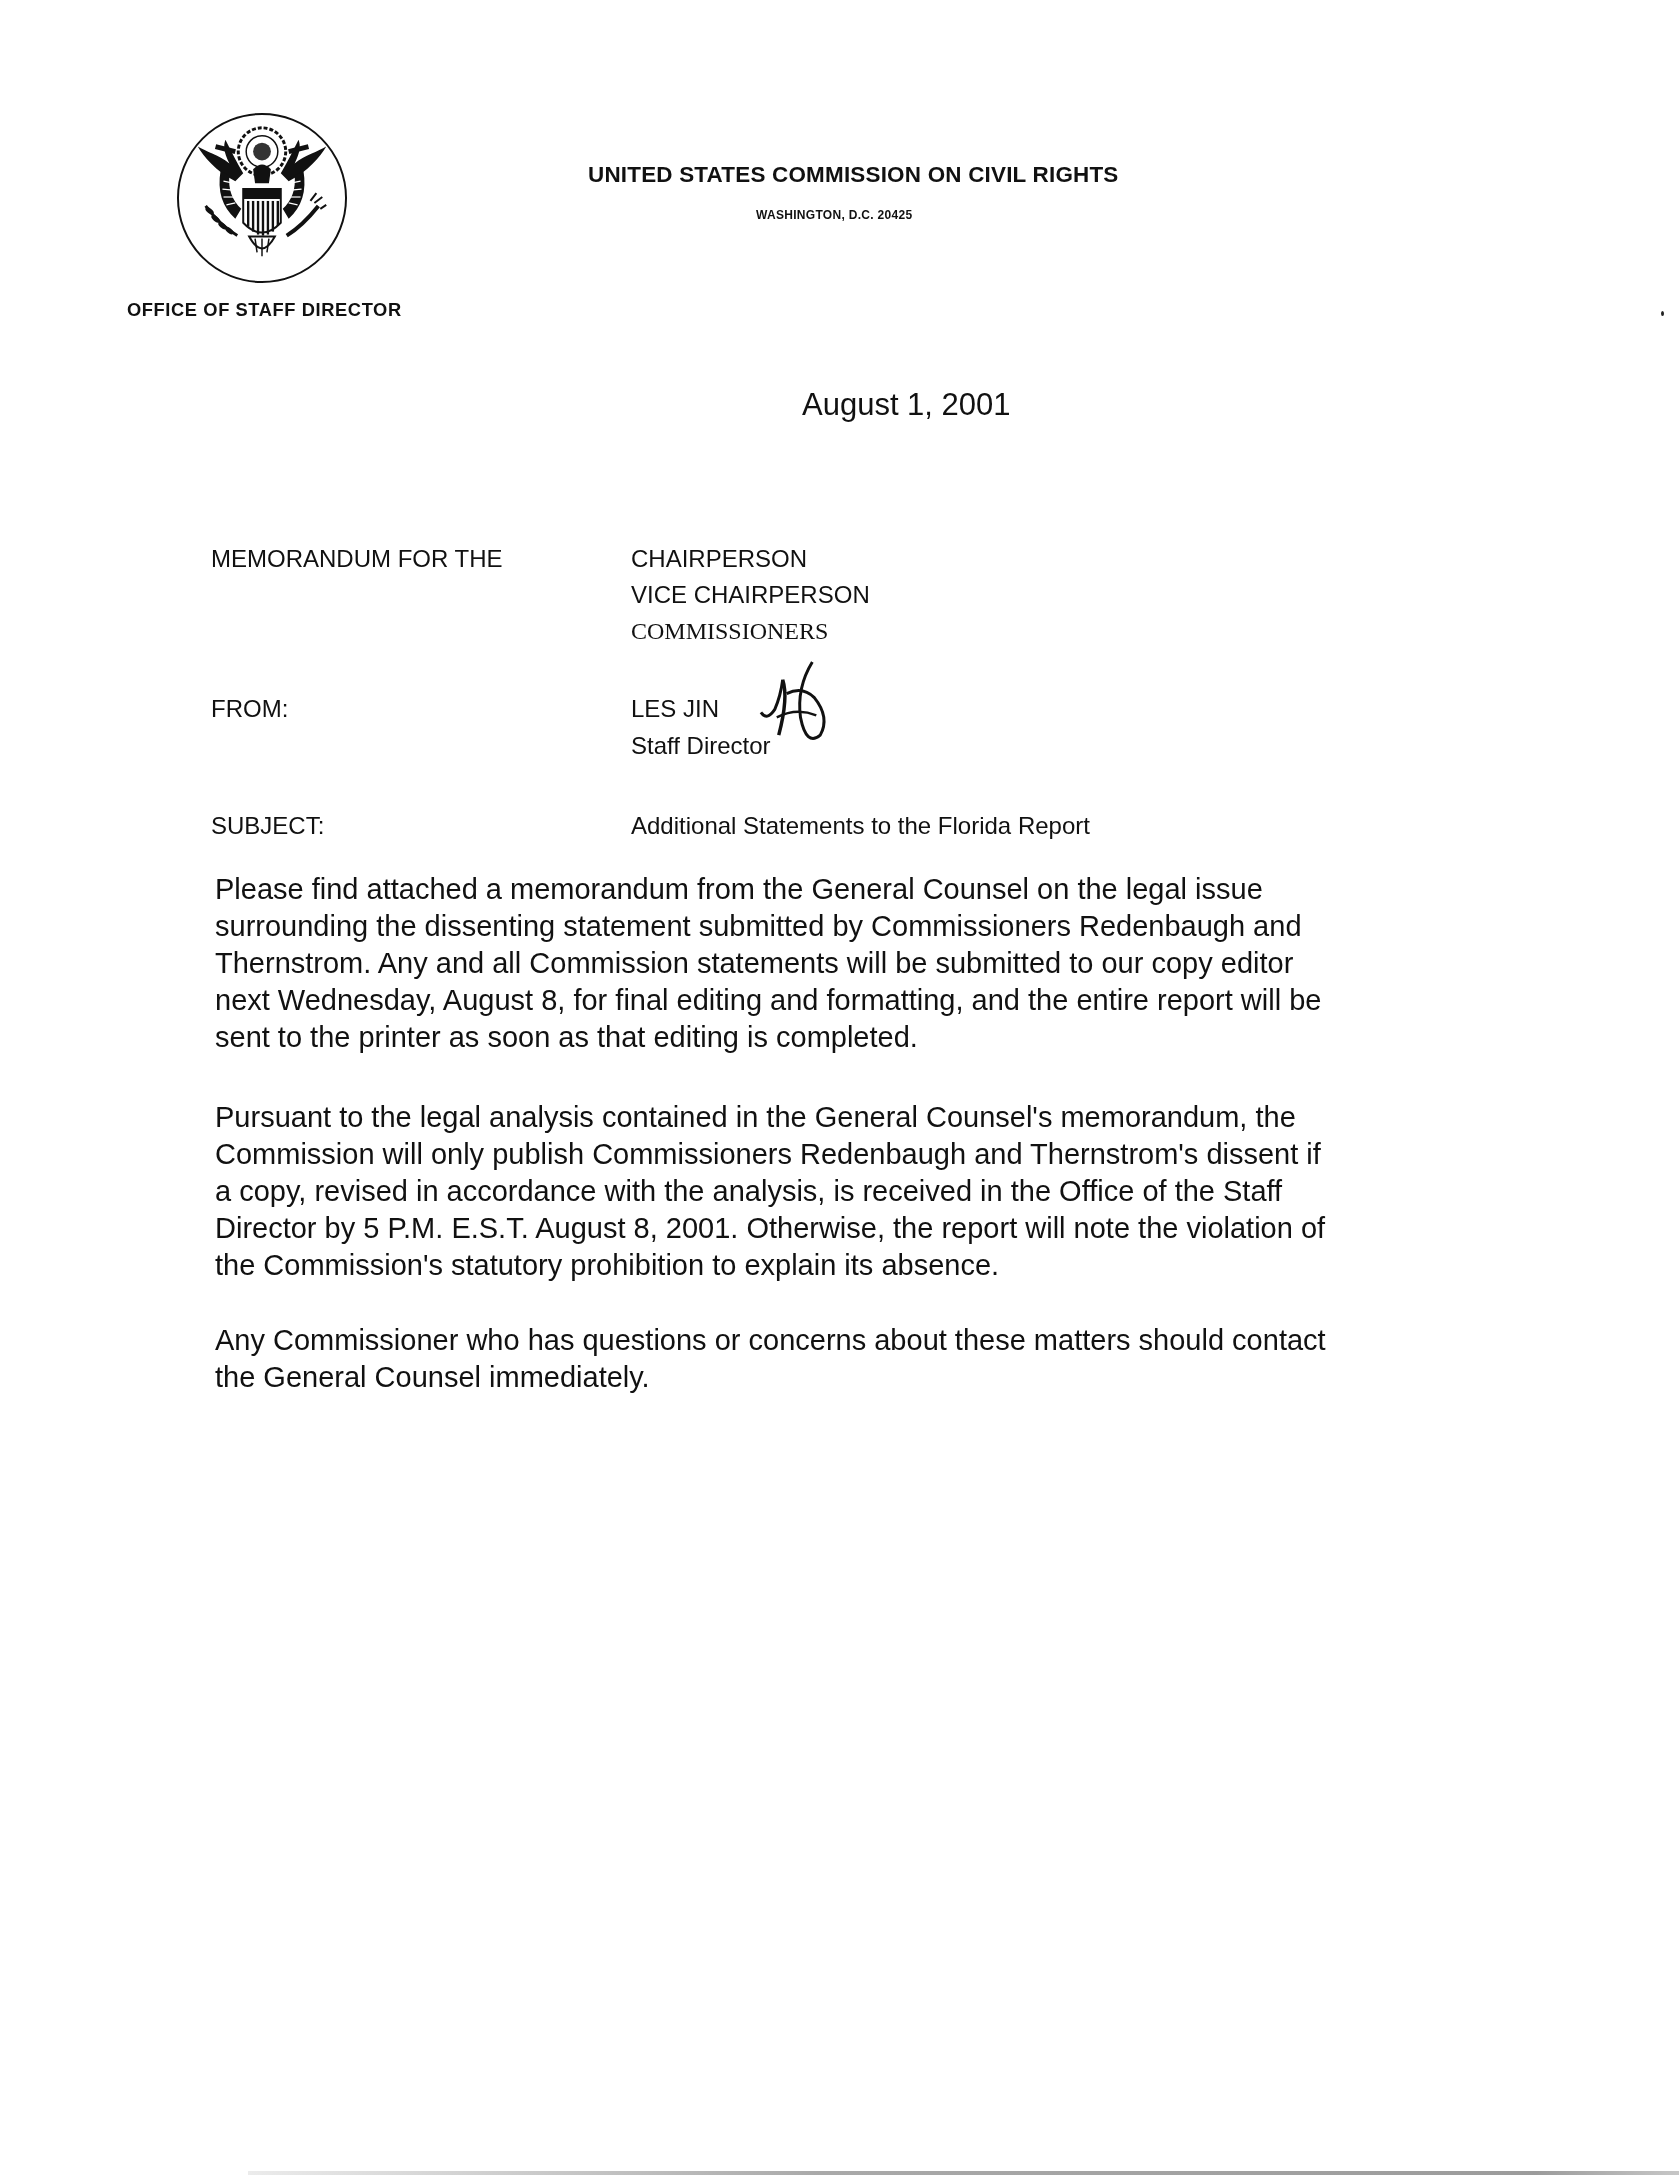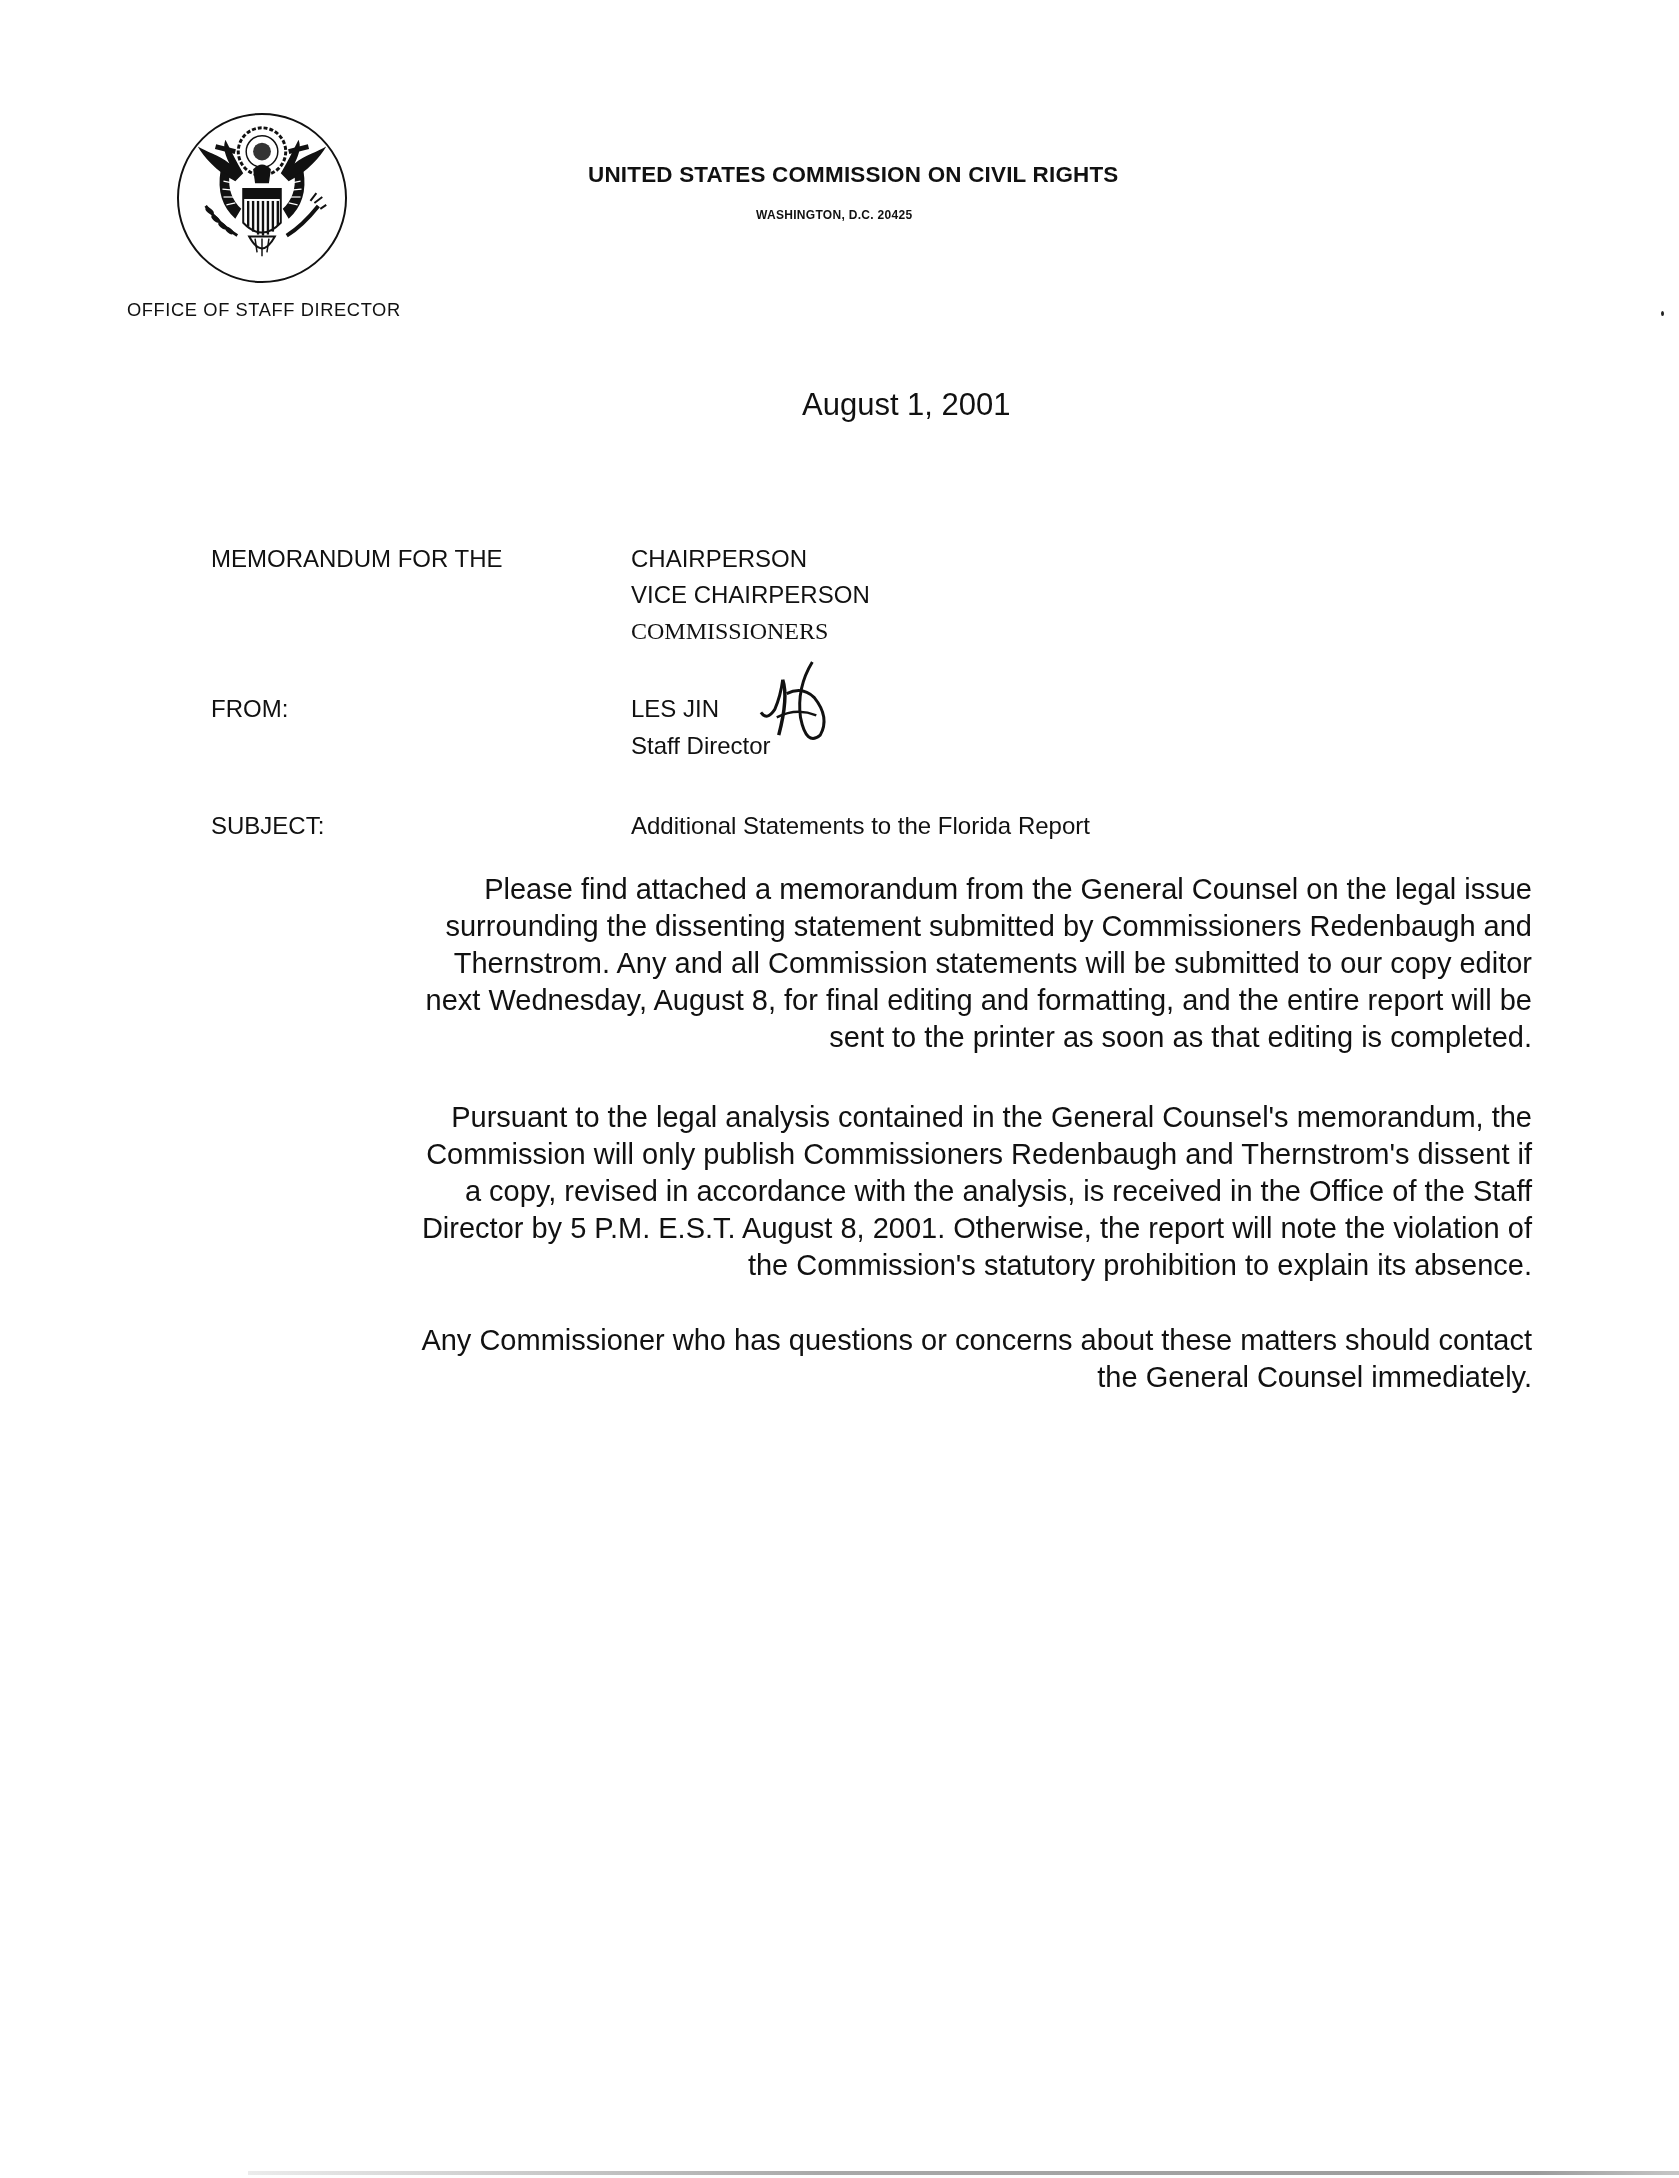--- a/index.html
+++ b/index.html
@@ -2,27 +2,27 @@
 <html><head>
 <meta charset="utf-8">
 <style>
   html, body { margin: 0; padding: 0; background: #ffffff; }
   body { width: 1679px; height: 2178px; position: relative; overflow: hidden;
          font-family: "Liberation Sans", sans-serif; color: #111111; }
   .abs { position: absolute; white-space: nowrap; }
   .seal { position: absolute; left: 176px; top: 112px; width: 172px; height: 172px; }
   .hdr-title { left: 588px; top: 162px; font-size: 22px; font-weight: bold; letter-spacing: 0.2px; transform: scaleX(1.02); transform-origin: left; }
   .hdr-addr { left: 756px; top: 208px; font-size: 12px; font-weight: bold; letter-spacing: 0.3px; }
-  .office { left: 127px; top: 299px; font-size: 18.3px; font-weight: normal; letter-spacing: 0.6px; }
+  .office { left: 127px; top: 299px; font-size: 18.3px; font-weight: bold; letter-spacing: 0.6px; }
   .date { left: 802px; top: 387px; font-size: 31px; }
   .memo { font-size: 24px; line-height: 37px; }
   .lbl { left: 211px; }
   .col2 { left: 631px; }
   .para { position: absolute; left: 215px; width: 1317px; font-size: 29px; line-height: 37px; }
-  .para p { margin: 0; white-space: nowrap; text-align: right; }
+  .para p { margin: 0; white-space: nowrap; }
   .sig { position: absolute; left: 757px; top: 658px; width: 84px; height: 94px; }
   .scanline { position: absolute; left: 248px; right: 0; top: 2171px; height: 4px;
               background: linear-gradient(to right, #e8e8e8, #9a9a9a 40%, #8a8a8a 90%, #bdbdbd); opacity: 0.85; }
   .speck { position: absolute; background: #222; border-radius: 50%; }
 </style>
 </head>
 <body>
 
 <svg class="seal" viewBox="0 0 174 174">
   <circle cx="87" cy="87" r="85" fill="none" stroke="#111" stroke-width="2"></circle>

